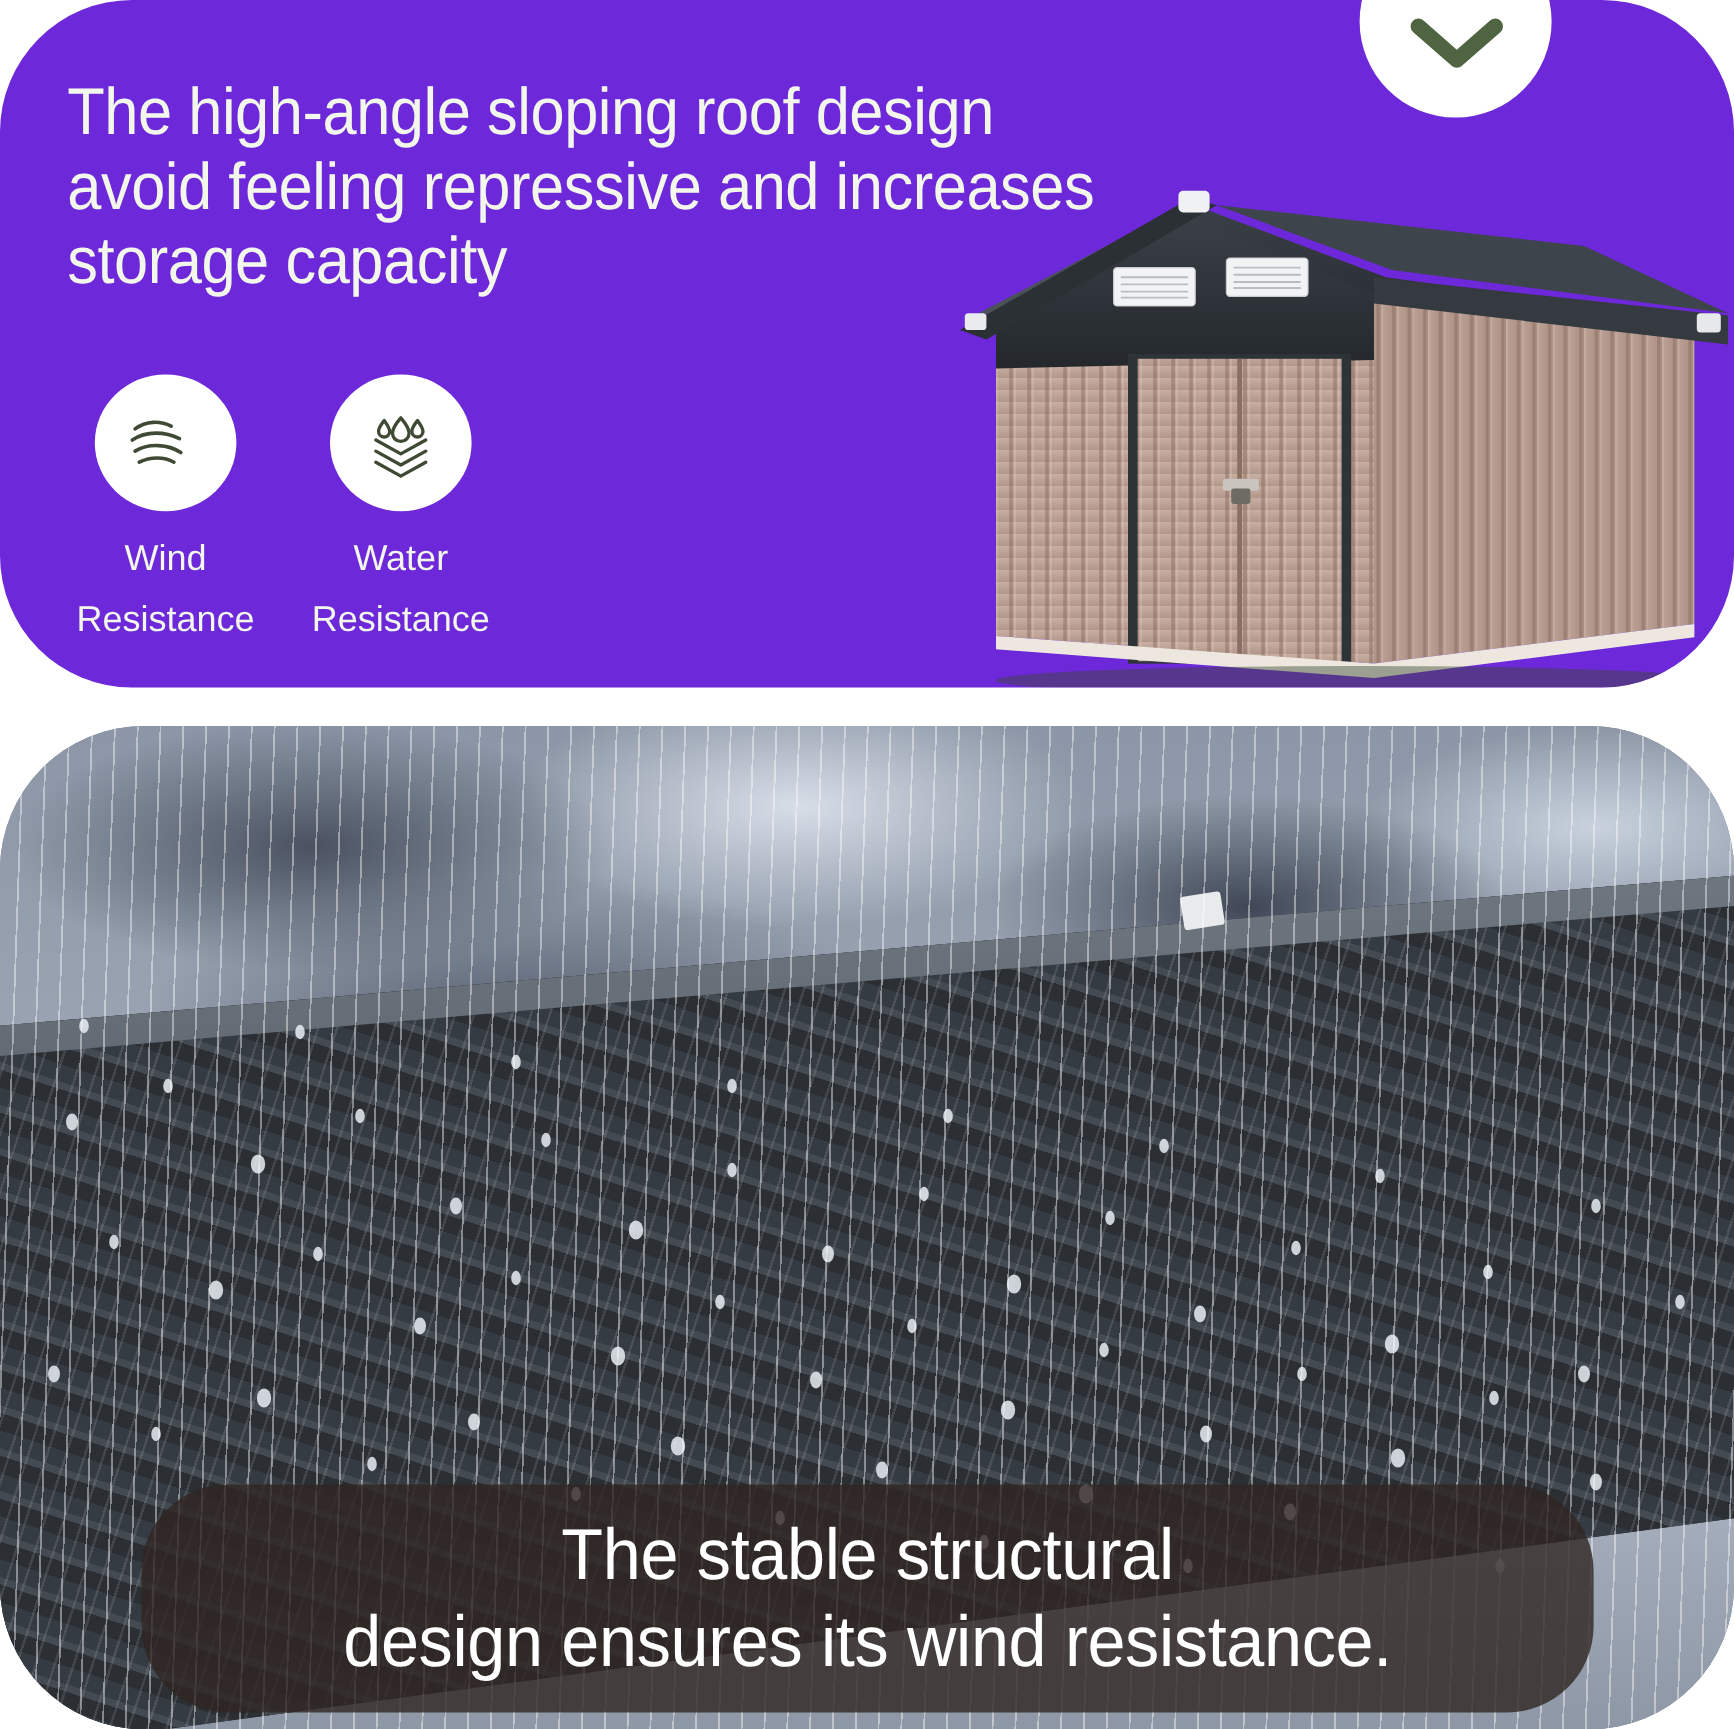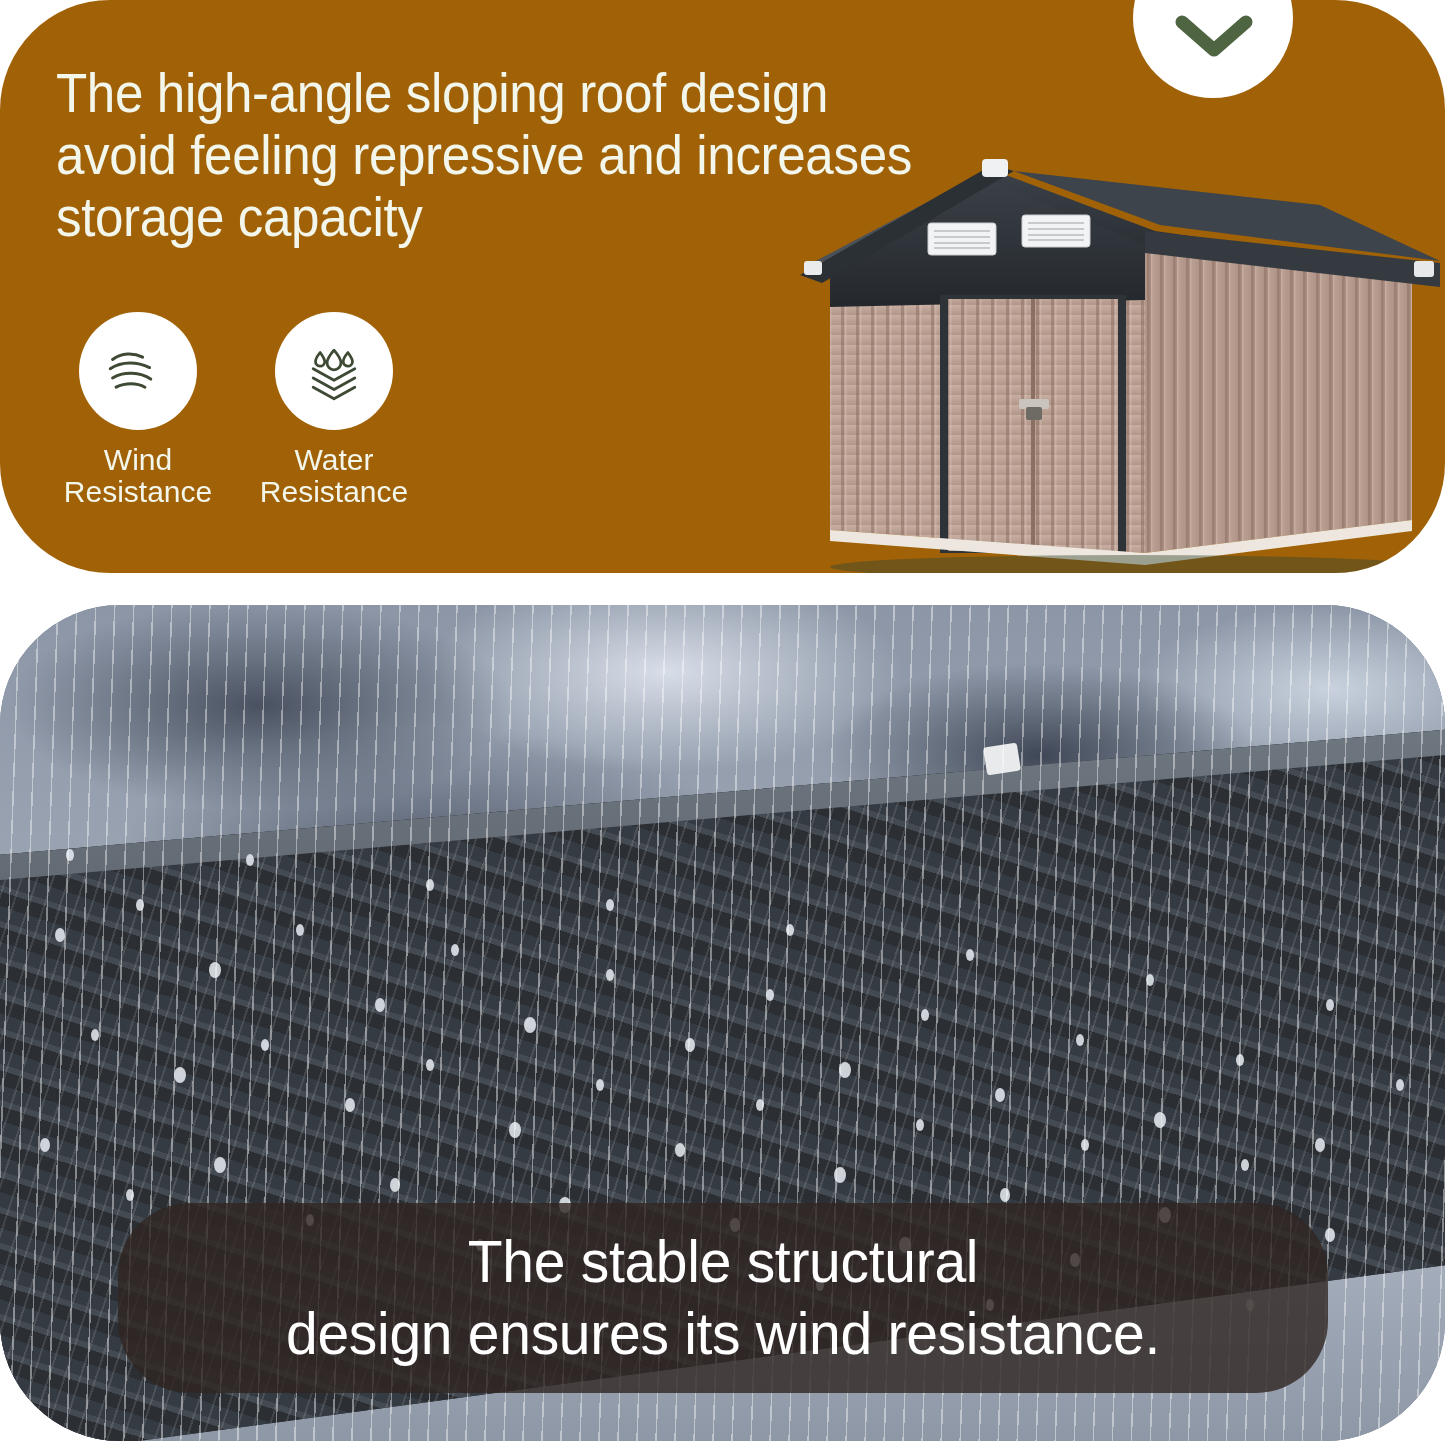--- a/index.html
+++ b/index.html
@@ -2,21 +2,21 @@
 <html><head>
 <meta charset="utf-8">
 <style>
   html,body{margin:0;padding:0;background:#ffffff;}
   body{width:1445px;height:1441px;position:relative;overflow:hidden;
        font-family:"Liberation Sans","DejaVu Sans",sans-serif;}
 
   
   #green-panel{
     position:absolute;left:0;top:0;width:1445px;height:573px;
-    background:#a16207;
+    background:#6d28d9;
     border-radius:110px 110px 110px 110px;
     overflow:hidden;
   }
   
   #top-notch{
     position:absolute;left:1133px;top:-62px;width:160px;height:160px;
     background:#ffffff;border-radius:50%;z-index:4;
   }
   #chevron-icon{
     position:absolute;left:1168px;top:6px;width:92px;height:60px;z-index:5;
@@ -34,21 +34,21 @@
   #feature-row{
     position:absolute;left:40px;top:312px;width:800px;height:230px;
     display:flex;z-index:3;
   }
   .feature{width:196px;display:flex;flex-direction:column;align-items:center;}
   .feature-circle{
     width:118px;height:118px;border-radius:50%;background:#FFFFFF;
     display:flex;align-items:center;justify-content:center;
   }
   .feature-label{
-    margin-top:14px;color:#F3F6EB;font-size:30px;line-height:32px;
+    margin-top:14px;color:#F3F6EB;font-size:30px;line-height:51px;
     text-align:center;font-weight:400;
   }
 
   
   #shed{position:absolute;left:800px;top:135px;width:645px;height:438px;z-index:2;}
 
   
   #photo-panel{
     position:absolute;left:0;top:605px;width:1445px;height:836px;
     border-radius:120px 120px 120px 120px;
@@ -108,21 +108,21 @@
     position:absolute;inset:0;
     background:repeating-linear-gradient(92deg,
       rgba(255,255,255,.50) 0px, rgba(255,255,255,.50) 1.5px,
       rgba(255,255,255,0)   1.5px, rgba(255,255,255,0)  19px);
     opacity:.85;
   }
   #droplets{position:absolute;inset:0;}
 
   
   #caption-pill{
-    position:absolute;left:118px;top:1203px;width:1210px;height:190px;
+    position:absolute;left:118px;top:1237px;width:1210px;height:190px;
     background:rgba(48,38,34,.80);
     border-radius:72px;
     display:flex;align-items:center;justify-content:center;
     z-index:6;
   }
   #caption-text{
     color:#FFFFFF;font-size:60px;line-height:72px;text-align:center;
     font-weight:400;letter-spacing:-.3px;
     transform:scaleX(.95);
     white-space:pre-line;

